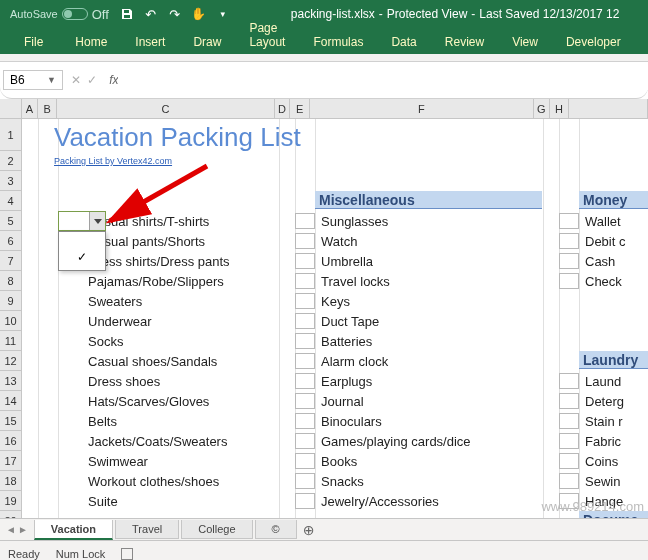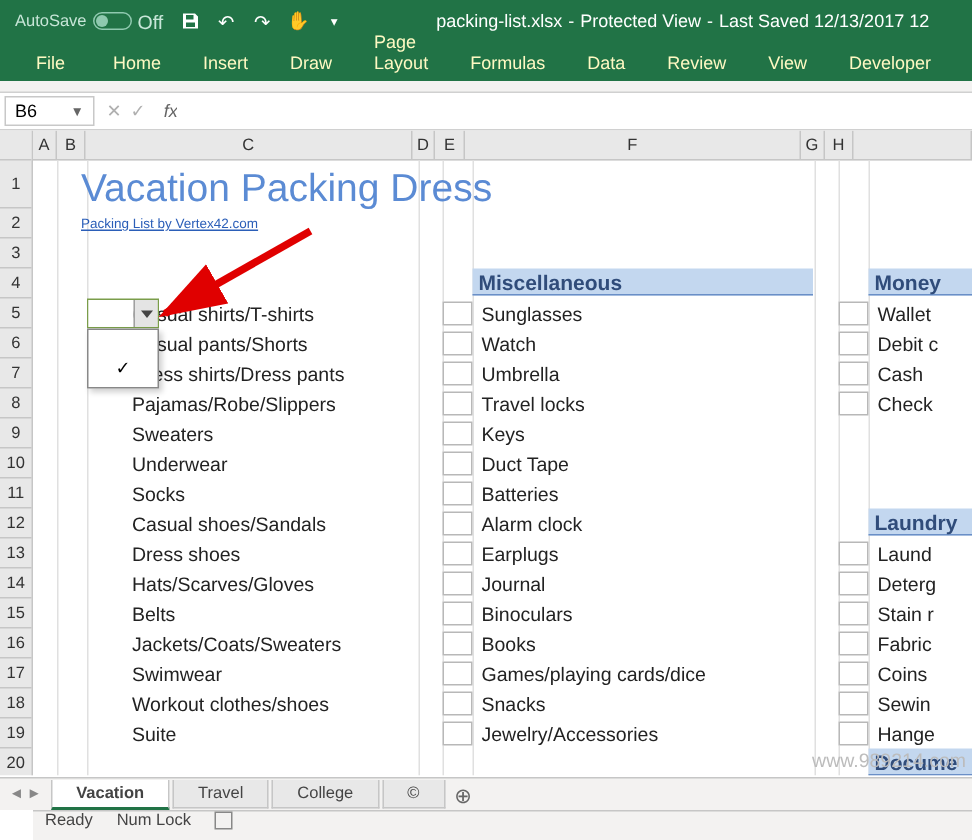--- a/index.html
+++ b/index.html
@@ -16,21 +16,21 @@
   .doc-sep { margin: 0 4px; }
   
   
   .ribbon-tabs { background: #217346; height: 26px; display: flex; align-items: flex-end; padding-left: 10px; }
   .ribbon-tab { color: #fef9c3; font-size: 12px; padding: 5px 14px; cursor: pointer; }
   .ribbon-tab.file { padding-right: 18px; }
   
   .ribbon-spacer { height: 8px; background: #f3f2f1; border-bottom: 1px solid #d0d0d0; }
   
   
-  .formula-row { height: 25px; display: flex; align-items: center; border-bottom: 1px solid #d0d0d0; background: #fff; }
+  .formula-row { height: 37px; display: flex; align-items: center; border-bottom: 1px solid #d0d0d0; background: #fff; border-radius: 12px; }
   .namebox { width: 60px; height: 20px; border: 1px solid #c8c8c8; font-size: 12px; padding: 2px 6px; display: flex; align-items: center; justify-content: space-between; margin-left: 3px; }
   .namebox-dd { font-size: 9px; color: #666; }
   .fx-btns { display: flex; gap: 6px; margin: 0 8px; color: #b0b0b0; font-size: 12px; }
   .fx-label { font-style: italic; font-size: 12px; color: #666; margin-left: 4px; }
   .formula-input { flex: 1; height: 20px; border: none; font-size: 12px; }
   
   
   .grid-wrap { display: flex; height: 430px; overflow: hidden; }
   .rowheads { width: 22px; background: #e8e8e8; border-right: 1px solid #c6c6c6; flex-shrink: 0; }
   .corner { height: 20px; border-bottom: 1px solid #c6c6c6; background: #e8e8e8; }
@@ -89,21 +89,21 @@
   
   
   .tab-strip { position: absolute; bottom: 20px; left: 0; right: 0; height: 22px; background: #f3f2f1; border-top: 1px solid #c6c6c6; display: flex; align-items: center; font-size: 11px; }
   .tab-nav { display: flex; gap: 2px; padding: 0 6px; color: #888; }
   .tab-nav span { font-size: 10px; }
   .sheet-tab { padding: 3px 16px; border: 1px solid #c6c6c6; border-top: none; background: #e8e8e8; color: #444; margin-right: 2px; cursor: pointer; }
   .sheet-tab.active { background: #fff; border-bottom: 2px solid #217346; font-weight: 600; }
   .new-tab { width: 20px; text-align: center; color: #666; font-size: 14px; cursor: pointer; }
   
   
-  .statusbar { position: absolute; bottom: 0; left: 0; right: 0; height: 20px; background: #f3f2f1; border-top: 1px solid #c6c6c6; display: flex; align-items: flex-start; font-size: 11px; color: #444; padding: 0 8px; gap: 16px; margin-left: 22px; }
+  .statusbar { position: absolute; bottom: 0; left: 0; right: 0; height: 20px; background: #f3f2f1; border-top: 1px solid #c6c6c6; display: flex; align-items: flex-end; font-size: 11px; color: #444; padding: 0 8px; gap: 16px; }
   .rec-icon { width: 12px; height: 12px; border: 1px solid #888; display: inline-block; }
   
   .watermark { position: absolute; right: 4px; bottom: 46px; font-size: 13px; color: #bcbcbc; z-index: 50; }
   
   svg.save-ic path { fill: #fff; }
 </style>
 </head>
 <body>
 
 <div class="titlebar">
@@ -197,21 +197,21 @@
         <div class="vline" style="left:16px"></div>
         <div class="vline" style="left:36px"></div>
         <div class="vline" style="left:257px"></div>
         <div class="vline" style="left:273px"></div>
         <div class="vline" style="left:293px"></div>
         <div class="vline" style="left:521px"></div>
         <div class="vline" style="left:537px"></div>
         <div class="vline" style="left:557px"></div>
       </div>
       <div class="content">
-        <div class="big-title">Vacation Packing Dress</div>
+        <div class="big-title">Vacation Packing List</div>
         <a class="sub-link">Packing List by Vertex42.com</a>
 
         <div class="section-hdr sec-misc">Miscellaneous</div>
         <div class="section-hdr sec-money">Money</div>
         <div class="section-hdr sec-laundry">Laundry</div>
         <div class="section-hdr sec-docs">Docume</div>
 
         <div class="list-area la1">
           <div class="row">
               <span class="itm">Casual shirts/T-shirts</span>
@@ -300,25 +300,25 @@
           <div class="row">
               <span class="chk"></span>
               <span class="itm">Journal</span>
             </div>
           <div class="row">
               <span class="chk"></span>
               <span class="itm">Binoculars</span>
             </div>
           <div class="row">
               <span class="chk"></span>
+              <span class="itm">Games/playing cards/dice</span>
+            </div>
+          <div class="row">
+              <span class="chk"></span>
               <span class="itm">Books</span>
-            </div>
-          <div class="row">
-              <span class="chk"></span>
-              <span class="itm">Games/playing cards/dice</span>
             </div>
           <div class="row">
               <span class="chk"></span>
               <span class="itm">Snacks</span>
             </div>
           <div class="row">
               <span class="chk"></span>
               <span class="itm">Jewelry/Accessories</span>
             </div>
         </div>

